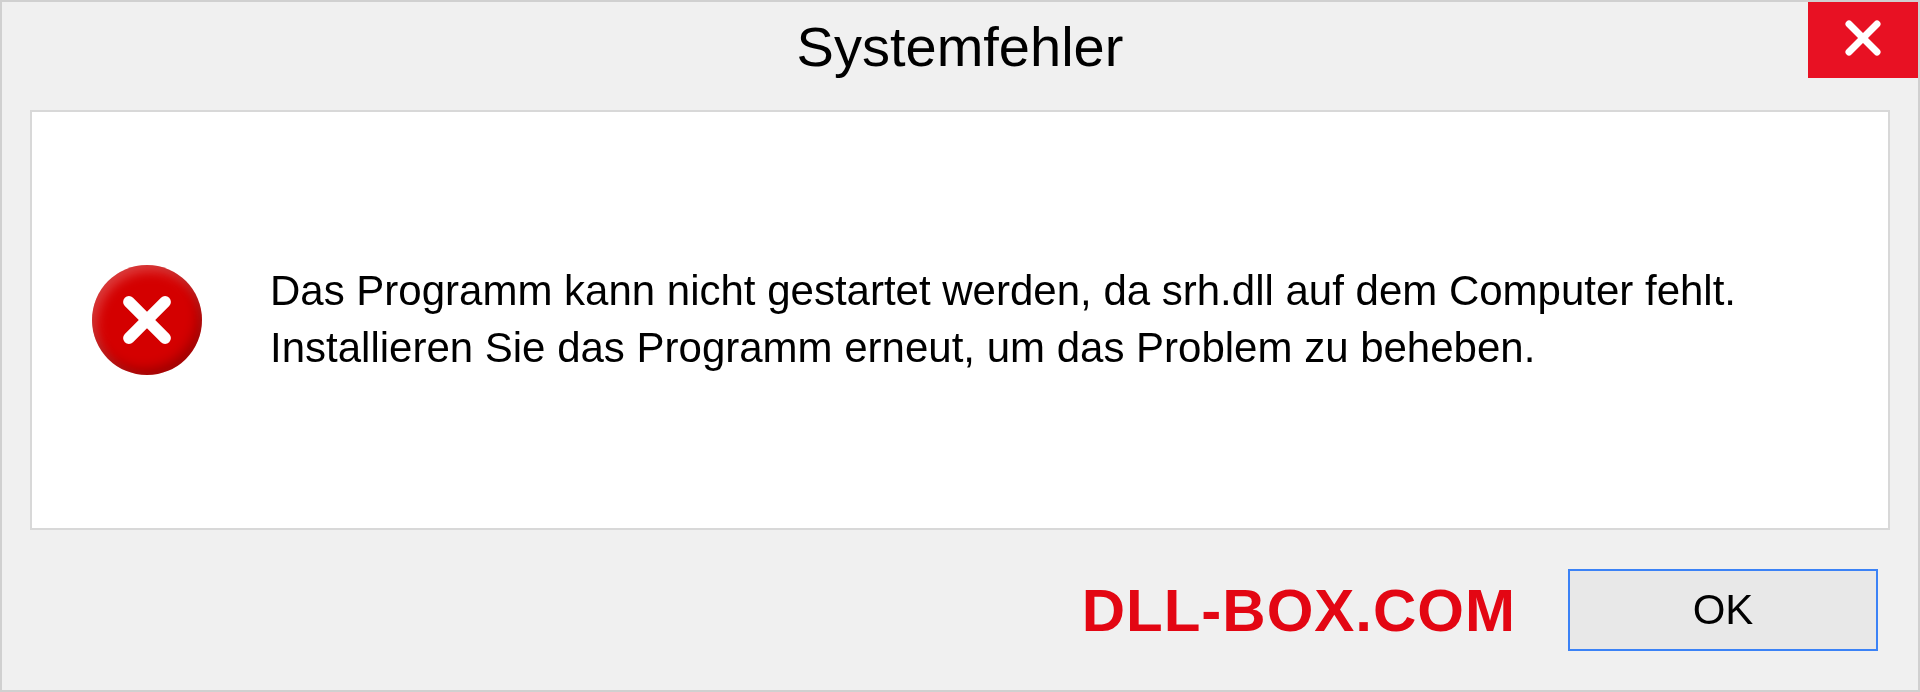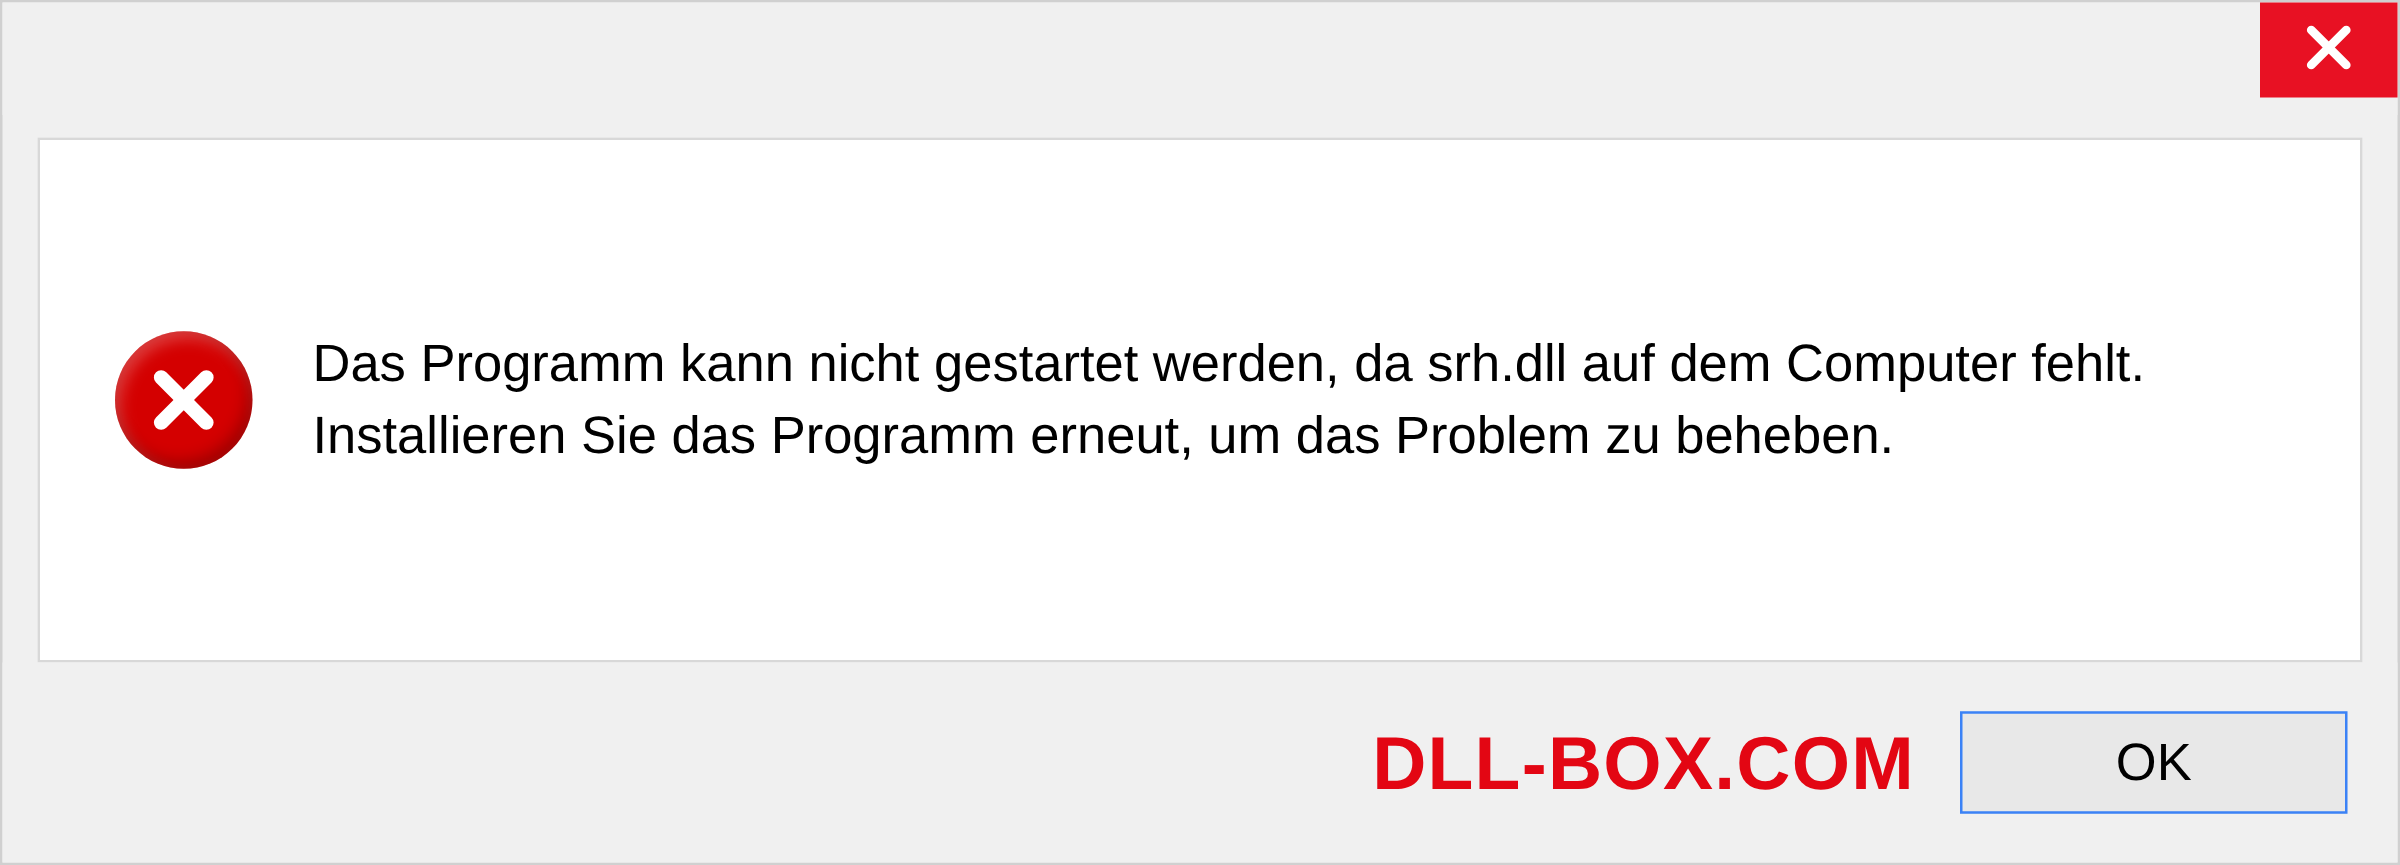--- a/index.html
+++ b/index.html
@@ -53,21 +53,21 @@
       height: 48px;
     }
     .content-area {
       margin: 18px 28px 0 28px;
       background: #ffffff;
       border: 2px solid #d8d8d8;
       flex: 1;
       display: flex;
       align-items: center;
       padding: 0 60px;
-      gap: 48px;
+      gap: 68px;
     }
     .error-icon-wrap {
       flex-shrink: 0;
     }
     .error-icon-circle {
       width: 110px;
       height: 110px;
       border-radius: 50%;
       background: #d40000;
       display: flex;
@@ -84,21 +84,21 @@
       line-height: 1.35;
       color: #000;
       font-weight: 400;
     }
     .footer {
       height: 160px;
       display: flex;
       align-items: center;
       justify-content: flex-end;
       padding: 0 40px;
-      gap: 36px;
+      gap: 52px;
       background: #f0f0f0;
     }
     .watermark {
       font-size: 60px;
       font-weight: 800;
       color: #e30613;
       letter-spacing: 1px;
       font-family: Arial, sans-serif;
     }
     .ok-btn {
@@ -113,20 +113,21 @@
       justify-content: center;
       cursor: pointer;
       font-family: "Segoe UI", Arial, sans-serif;
     }
   </style>
 </head>
 <body>
 
 <div class="dialog">
   <div class="titlebar">
+    <div class="title">Systemfehler</div>
     <div class="close-btn">
       <span>
         <svg viewBox="0 0 24 24" fill="none" stroke="#ffffff" stroke-width="3.5" stroke-linecap="round">
           <line x1="5" y1="5" x2="19" y2="19"></line>
           <line x1="19" y1="5" x2="5" y2="19"></line>
         </svg>
       </span>
     </div>
   </div>
 

